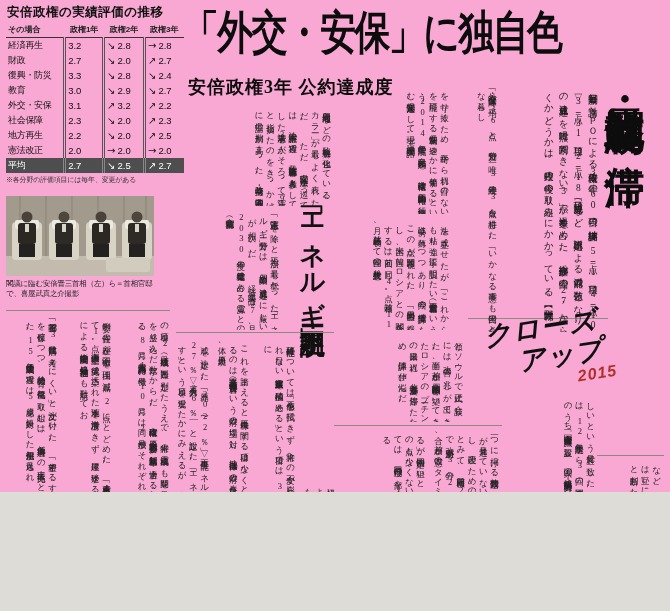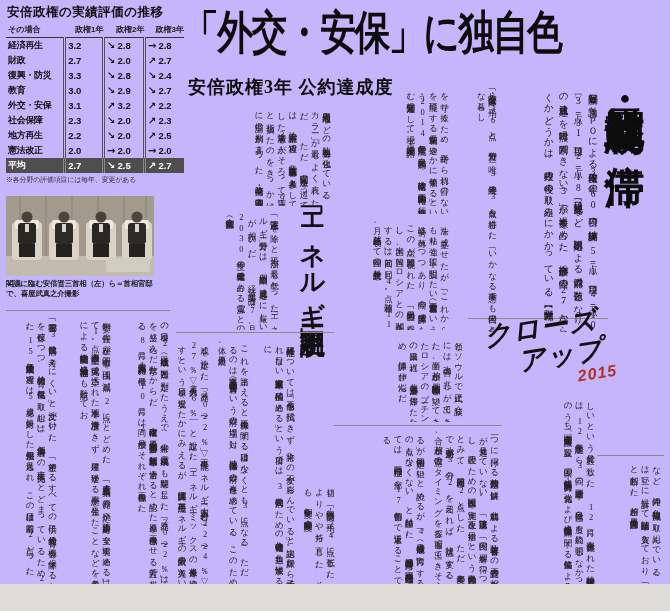--- a/index.html
+++ b/index.html
@@ -1,24 +1,24 @@
 <!DOCTYPE html>
 <html lang="ja"><head>
 <meta charset="utf-8">
 <style>
   html,body{margin:0;padding:0;background:#dedcd6;}
-  #page{position:relative;width:670px;height:584px;background:#c4b5fd;overflow:hidden;
+  #page{position:relative;width:670px;height:492px;background:#f9a8d4;overflow:hidden;
         font-family:"Liberation Serif",serif;color:#1b1b1b;}
   
   #table-panel{position:absolute;left:6px;top:4px;width:178px;}
   .tbl-title{font-family:"Liberation Sans",sans-serif;font-weight:bold;font-size:12.5px;letter-spacing:.5px;margin:0 0 2px 1px;color:#111;}
   #eval-table{width:100%;border-collapse:collapse;font-family:"Liberation Sans",sans-serif;}
-  #eval-table th{font-size:8px;font-weight:bold;color:#222;border-bottom:1.2px solid #333;padding:1px 0 2px;text-align:right;}
+  #eval-table th{font-size:8px;font-weight:bold;color:#222;border-bottom:1.2px solid #333;padding:1px 0 2px;}
   #eval-table th.h-label{text-align:left;padding-left:2px;}
-  #eval-table td{font-size:9.5px;font-weight:bold;color:#111;padding:1px 0;white-space:nowrap;}
+  #eval-table td{font-size:9.5px;font-weight:normal;color:#111;padding:1px 0;white-space:nowrap;}
   #eval-table td.c-label{text-align:left;padding-left:2px;font-size:9px;letter-spacing:-.3px;width:58px;}
   #eval-table td.c-v{width:40px;border-left:3px double #555;}
   #eval-table td.c-v .cell{display:flex;align-items:center;gap:2px;padding:0 4px 0 2px;}
   #eval-table .arw{font-family:"DejaVu Sans",sans-serif;font-size:10px;line-height:1;}
   #eval-table tr.avg td{background:#4e4e4e;color:#fff;border-left-color:#888;}
   .tbl-note{font-family:"Liberation Sans",sans-serif;font-size:7px;color:#333;margin-top:2px;letter-spacing:-.2px;}
   
   #headline-main{position:absolute;left:183px;top:2px;margin:0;font-size:46px;font-weight:900;
       letter-spacing:-2px;transform:scaleX(.78);transform-origin:left top;white-space:nowrap;color:#0d0d0d;}
   #headline-sub{position:absolute;left:188px;top:75px;margin:0;font-family:Liberation Serif, serif;
@@ -30,21 +30,21 @@
   
   #closeup{position:absolute;left:482px;top:324px;width:126px;transform:rotate(-9deg);transform-origin:left top;
       font-family:"Liberation Sans",sans-serif;font-style:italic;font-weight:900;color:#101010;}
   #closeup .l1{font-size:27px;letter-spacing:1px;line-height:1;}
   #closeup .l2{font-size:27px;letter-spacing:1px;line-height:1;margin:3px 0 0 30px;}
   #closeup .yr{font-size:16px;text-align:right;margin-top:1px;letter-spacing:1px;}
   .rule{position:absolute;background:#8d8a84;height:1px;}
   
   #photo{position:absolute;left:6px;top:196px;width:148px;height:80px;background:#9e9588;}
   #photo-caption{position:absolute;left:6px;top:279px;width:152px;font-family:"Liberation Sans",sans-serif;
-      font-size:7.5px;line-height:1.35;color:#222;letter-spacing:-.2px;font-weight:bold;}
+      font-size:7.5px;line-height:1.35;color:#222;letter-spacing:-.2px;}
   
   .vtext{position:absolute;writing-mode:vertical-rl;text-orientation:upright;overflow:hidden;
       font-size:8.5px;line-height:1.32;letter-spacing:.5px;color:#232323;text-align:justify;}
   .vlead{font-size:9.5px;line-height:1.55;color:#1a1a1a;}
 </style>
 </head>
 <body>
 
 <div id="page">
 

